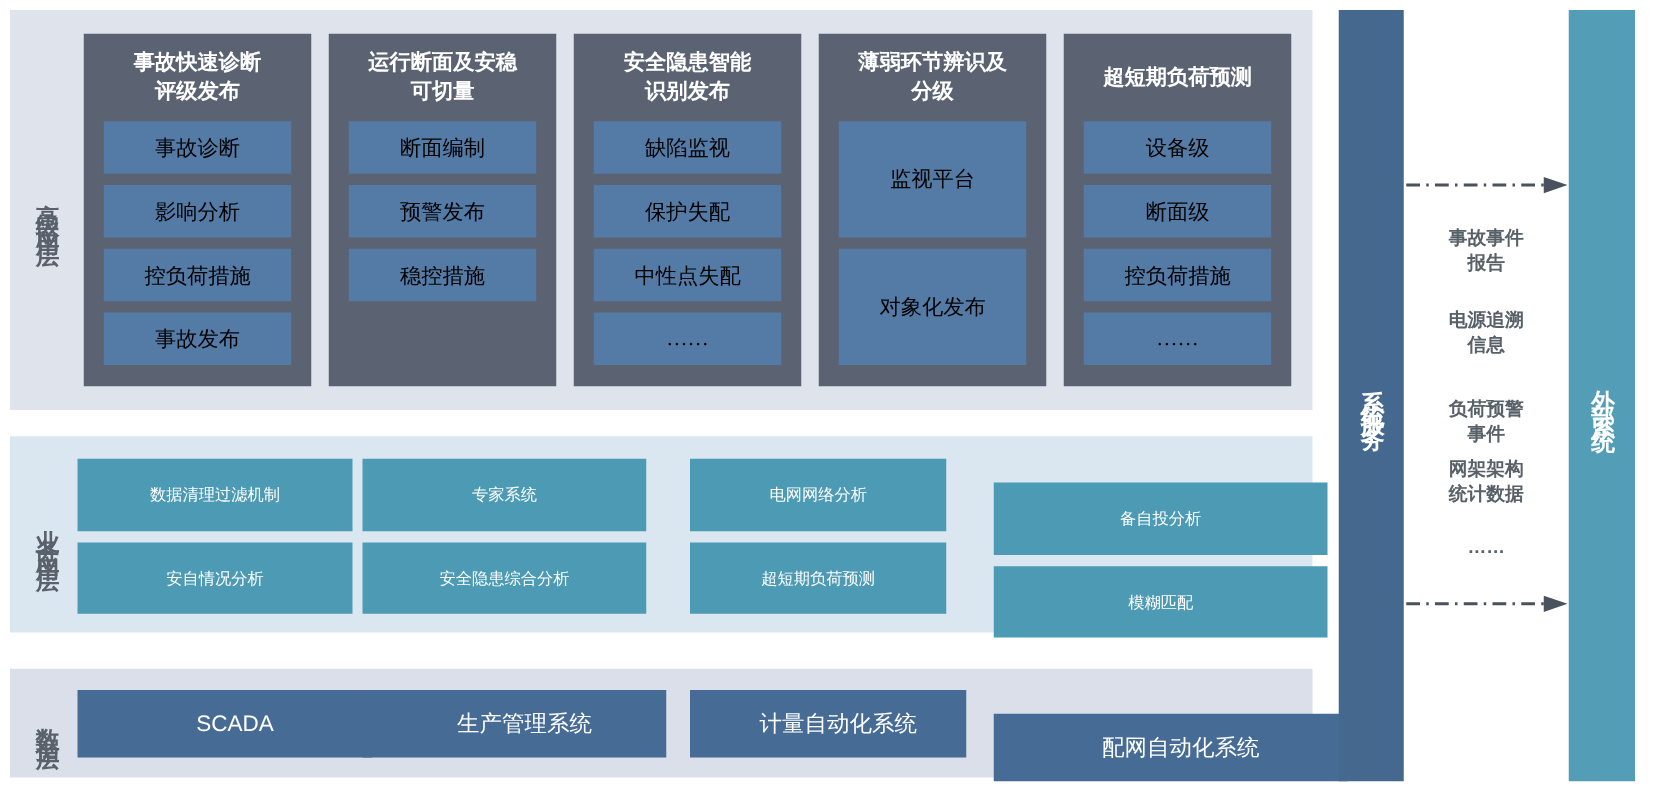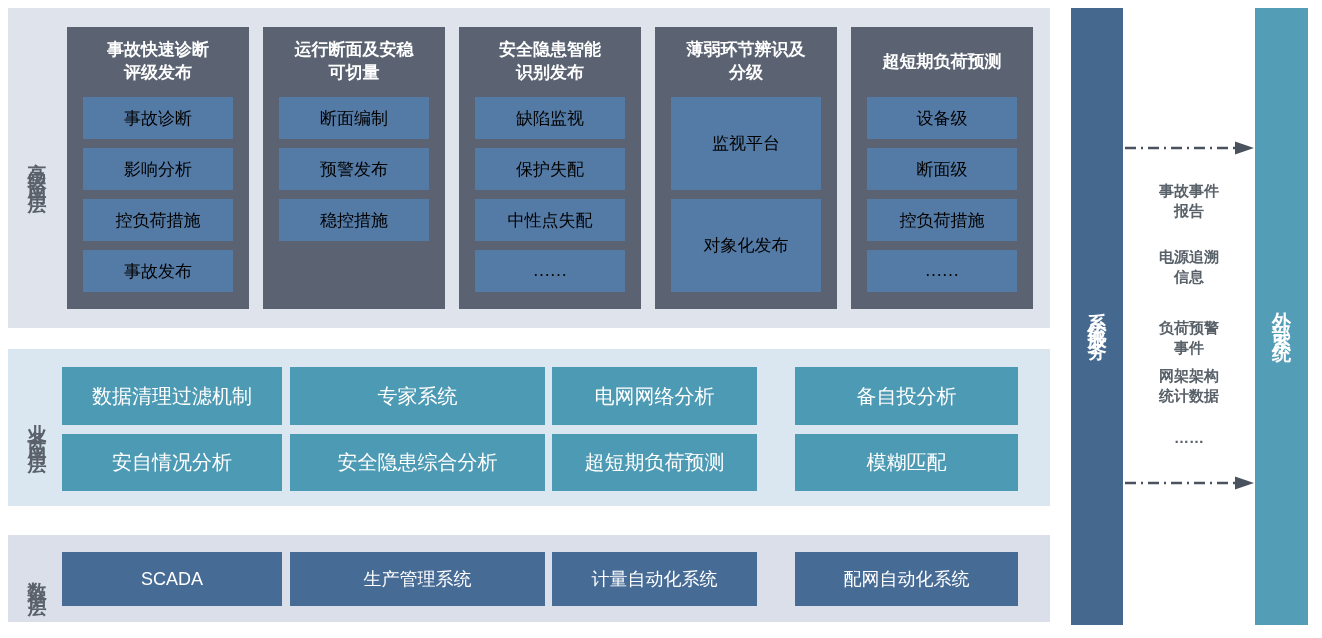--- a/index.html
+++ b/index.html
@@ -23,26 +23,26 @@
   .panel-title{height:70px;display:flex;align-items:center;justify-content:center;
     text-align:center;white-space:pre-line;color:#ffffff;font-weight:bold;
     font-size:17px;line-height:1.35;}
   .panel-items{flex:1;padding:0 16px 17px 16px;display:flex;flex-direction:column;gap:9px;}
   .pill{height:42px;background:#547aa6;color:#000000;font-size:17px;
     display:flex;align-items:center;justify-content:center;flex:none;}
   .pill.tall{height:93px;}
 
   
   .blk{position:absolute;color:#ffffff;display:flex;align-items:center;justify-content:center;}
-  .teal{background:#4d9ab4;font-size:20px;}
+  .teal{background:#4d9ab4;font-size:13px;}
   .navy{background:#466b95;font-size:18px;}
-  .c1{left:54px;width:220px;} .c2{left:282px;width:255px;}
-  .c3{left:544px;width:205px;} .c4{left:787px;width:223px;}
+  .c1{left:54px;width:220px;} .c2{left:282px;width:227px;}
+  .c3{left:544px;width:205px;} .c4{left:787px;width:267px;margin-top:19px;}
   .r1{top:18px;height:58px;} .r2{top:85px;height:57px;}
-  .r3{top:17px;height:54px;}
+  .r3{top:17px;height:54px;padding-left:16px;}
 
   
   .side-bar{position:absolute;top:8px;height:617px;display:flex;align-items:center;justify-content:center;}
   .sysbar{left:1071px;width:52px;background:#45688f;}
   .extbar{left:1255px;width:53px;background:#539db6;}
   .side-bar .vtext{writing-mode:vertical-rl;text-orientation:upright;color:#ffffff;
     font-size:19px;font-weight:bold;letter-spacing:10px;}
 
   .exchange{position:absolute;left:1123px;top:8px;width:132px;height:617px;}
   .x-arrow{position:absolute;left:0;width:132px;height:16px;}

